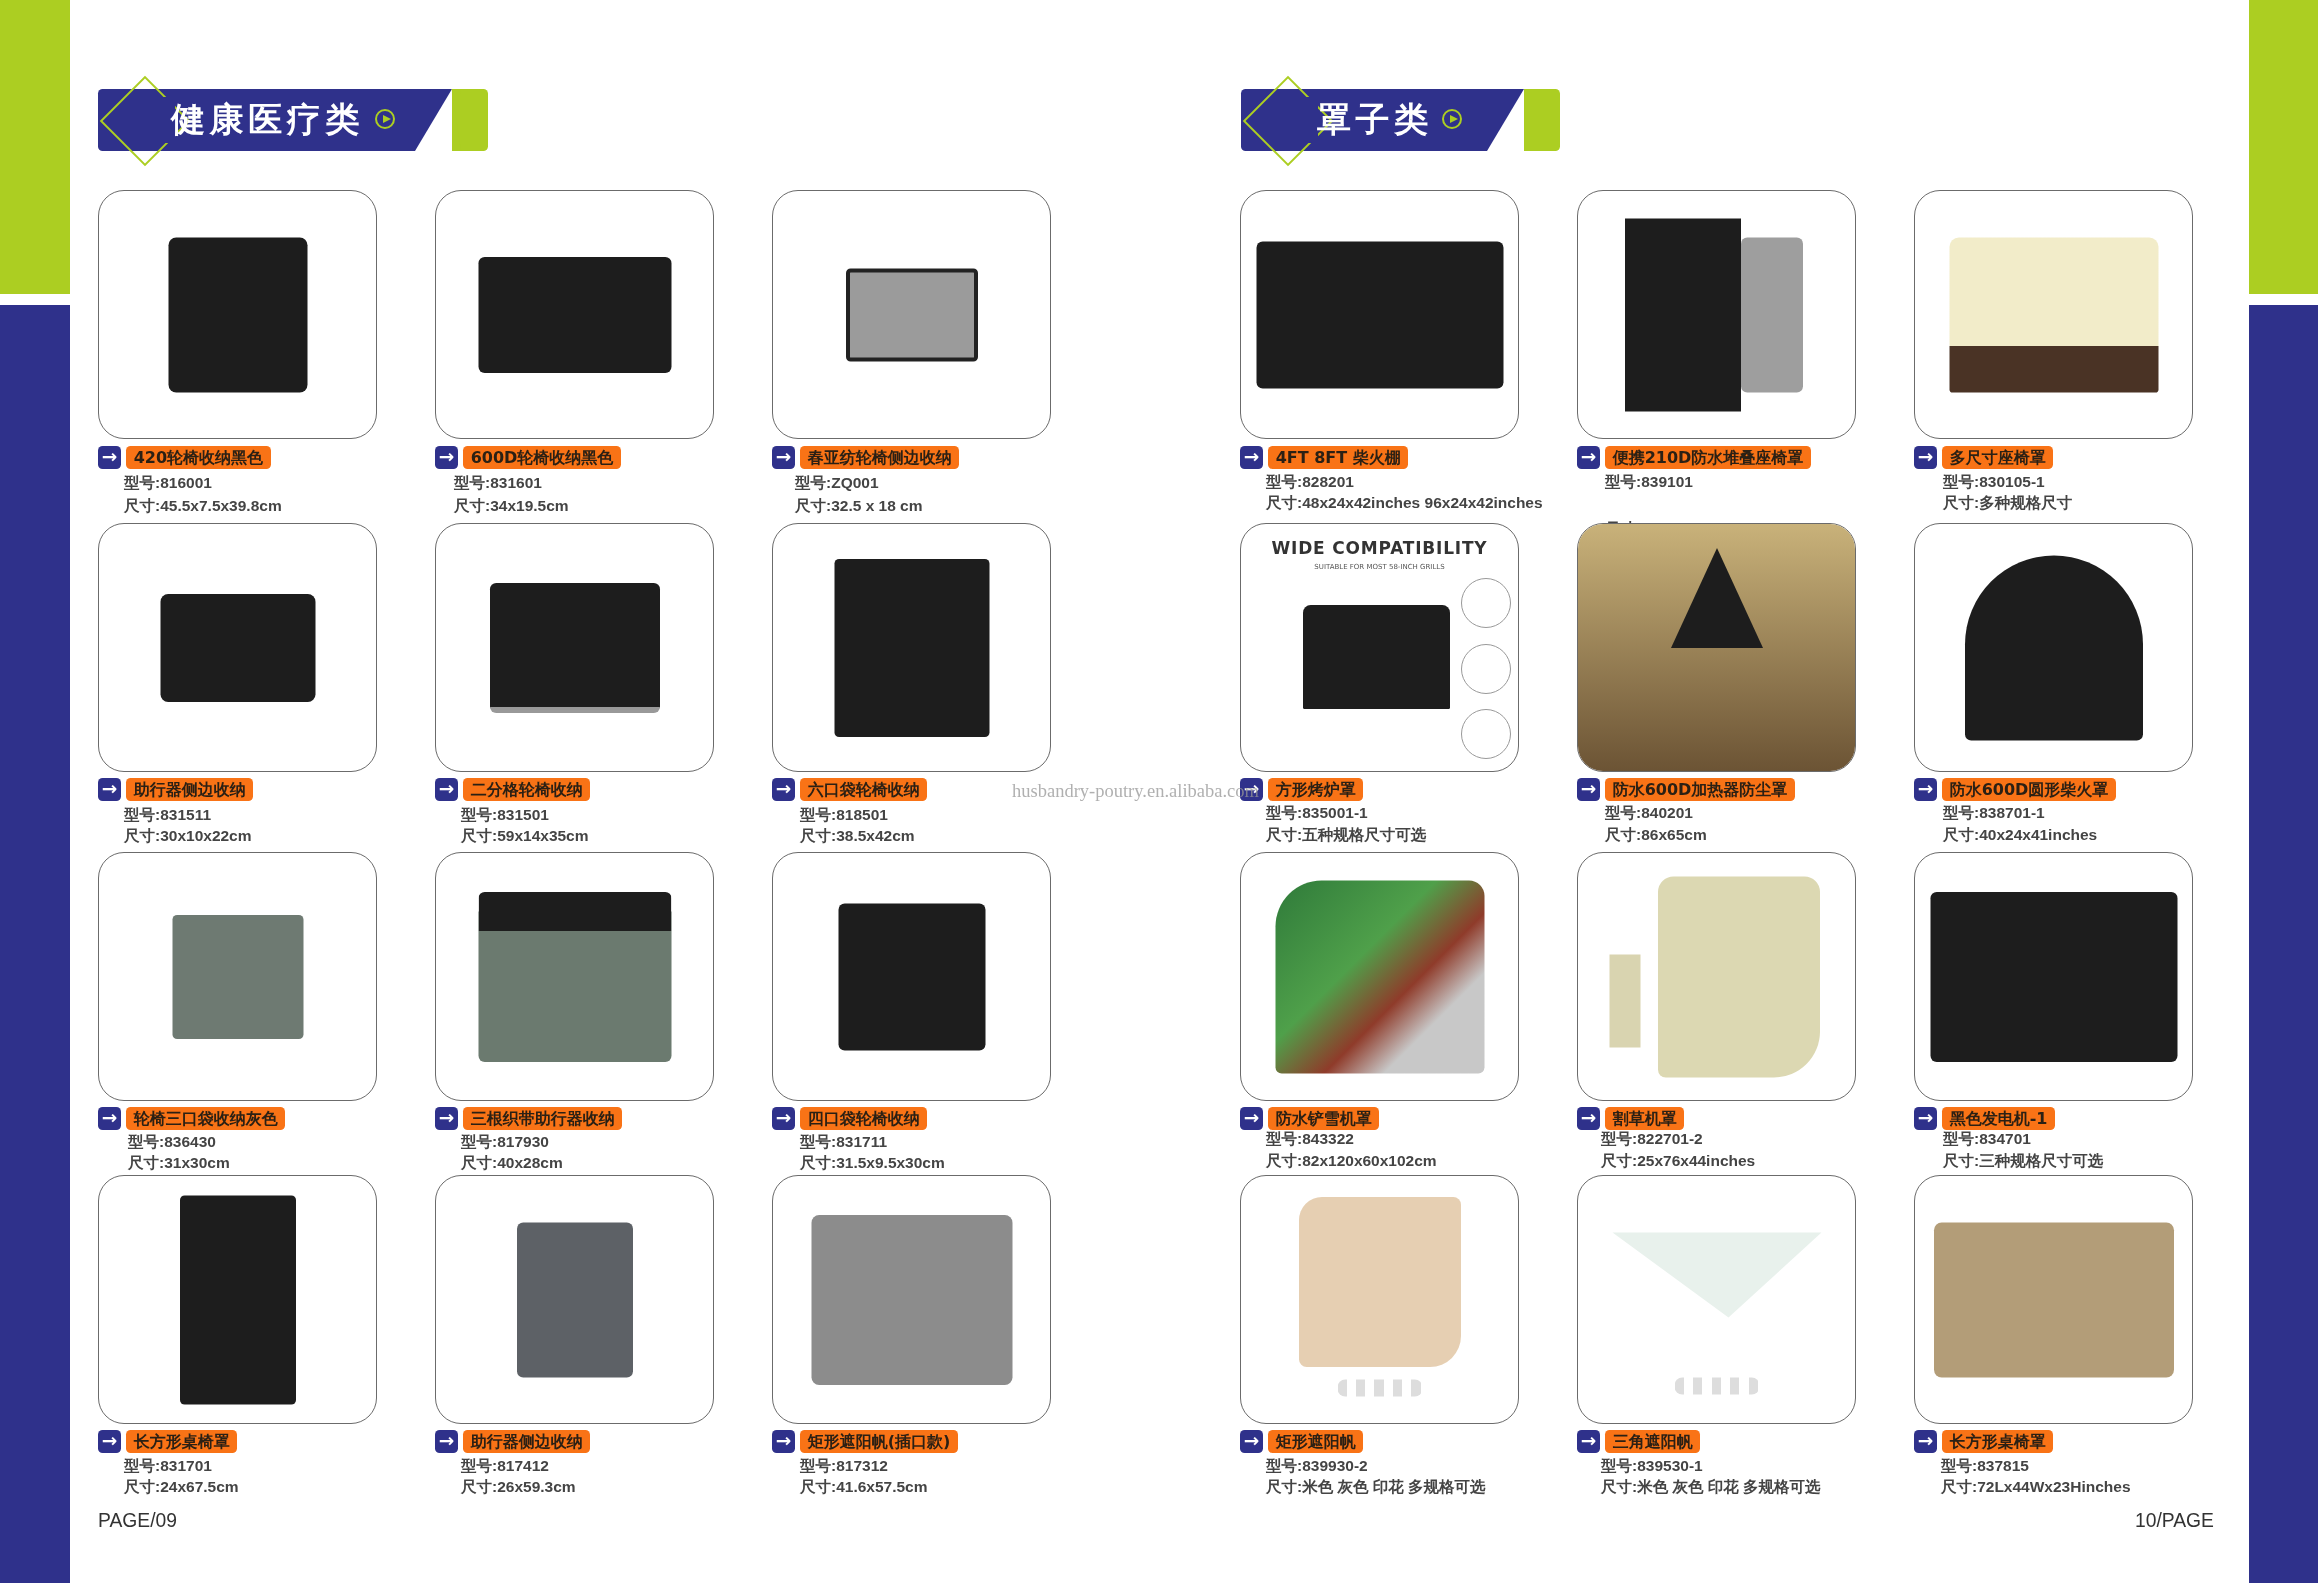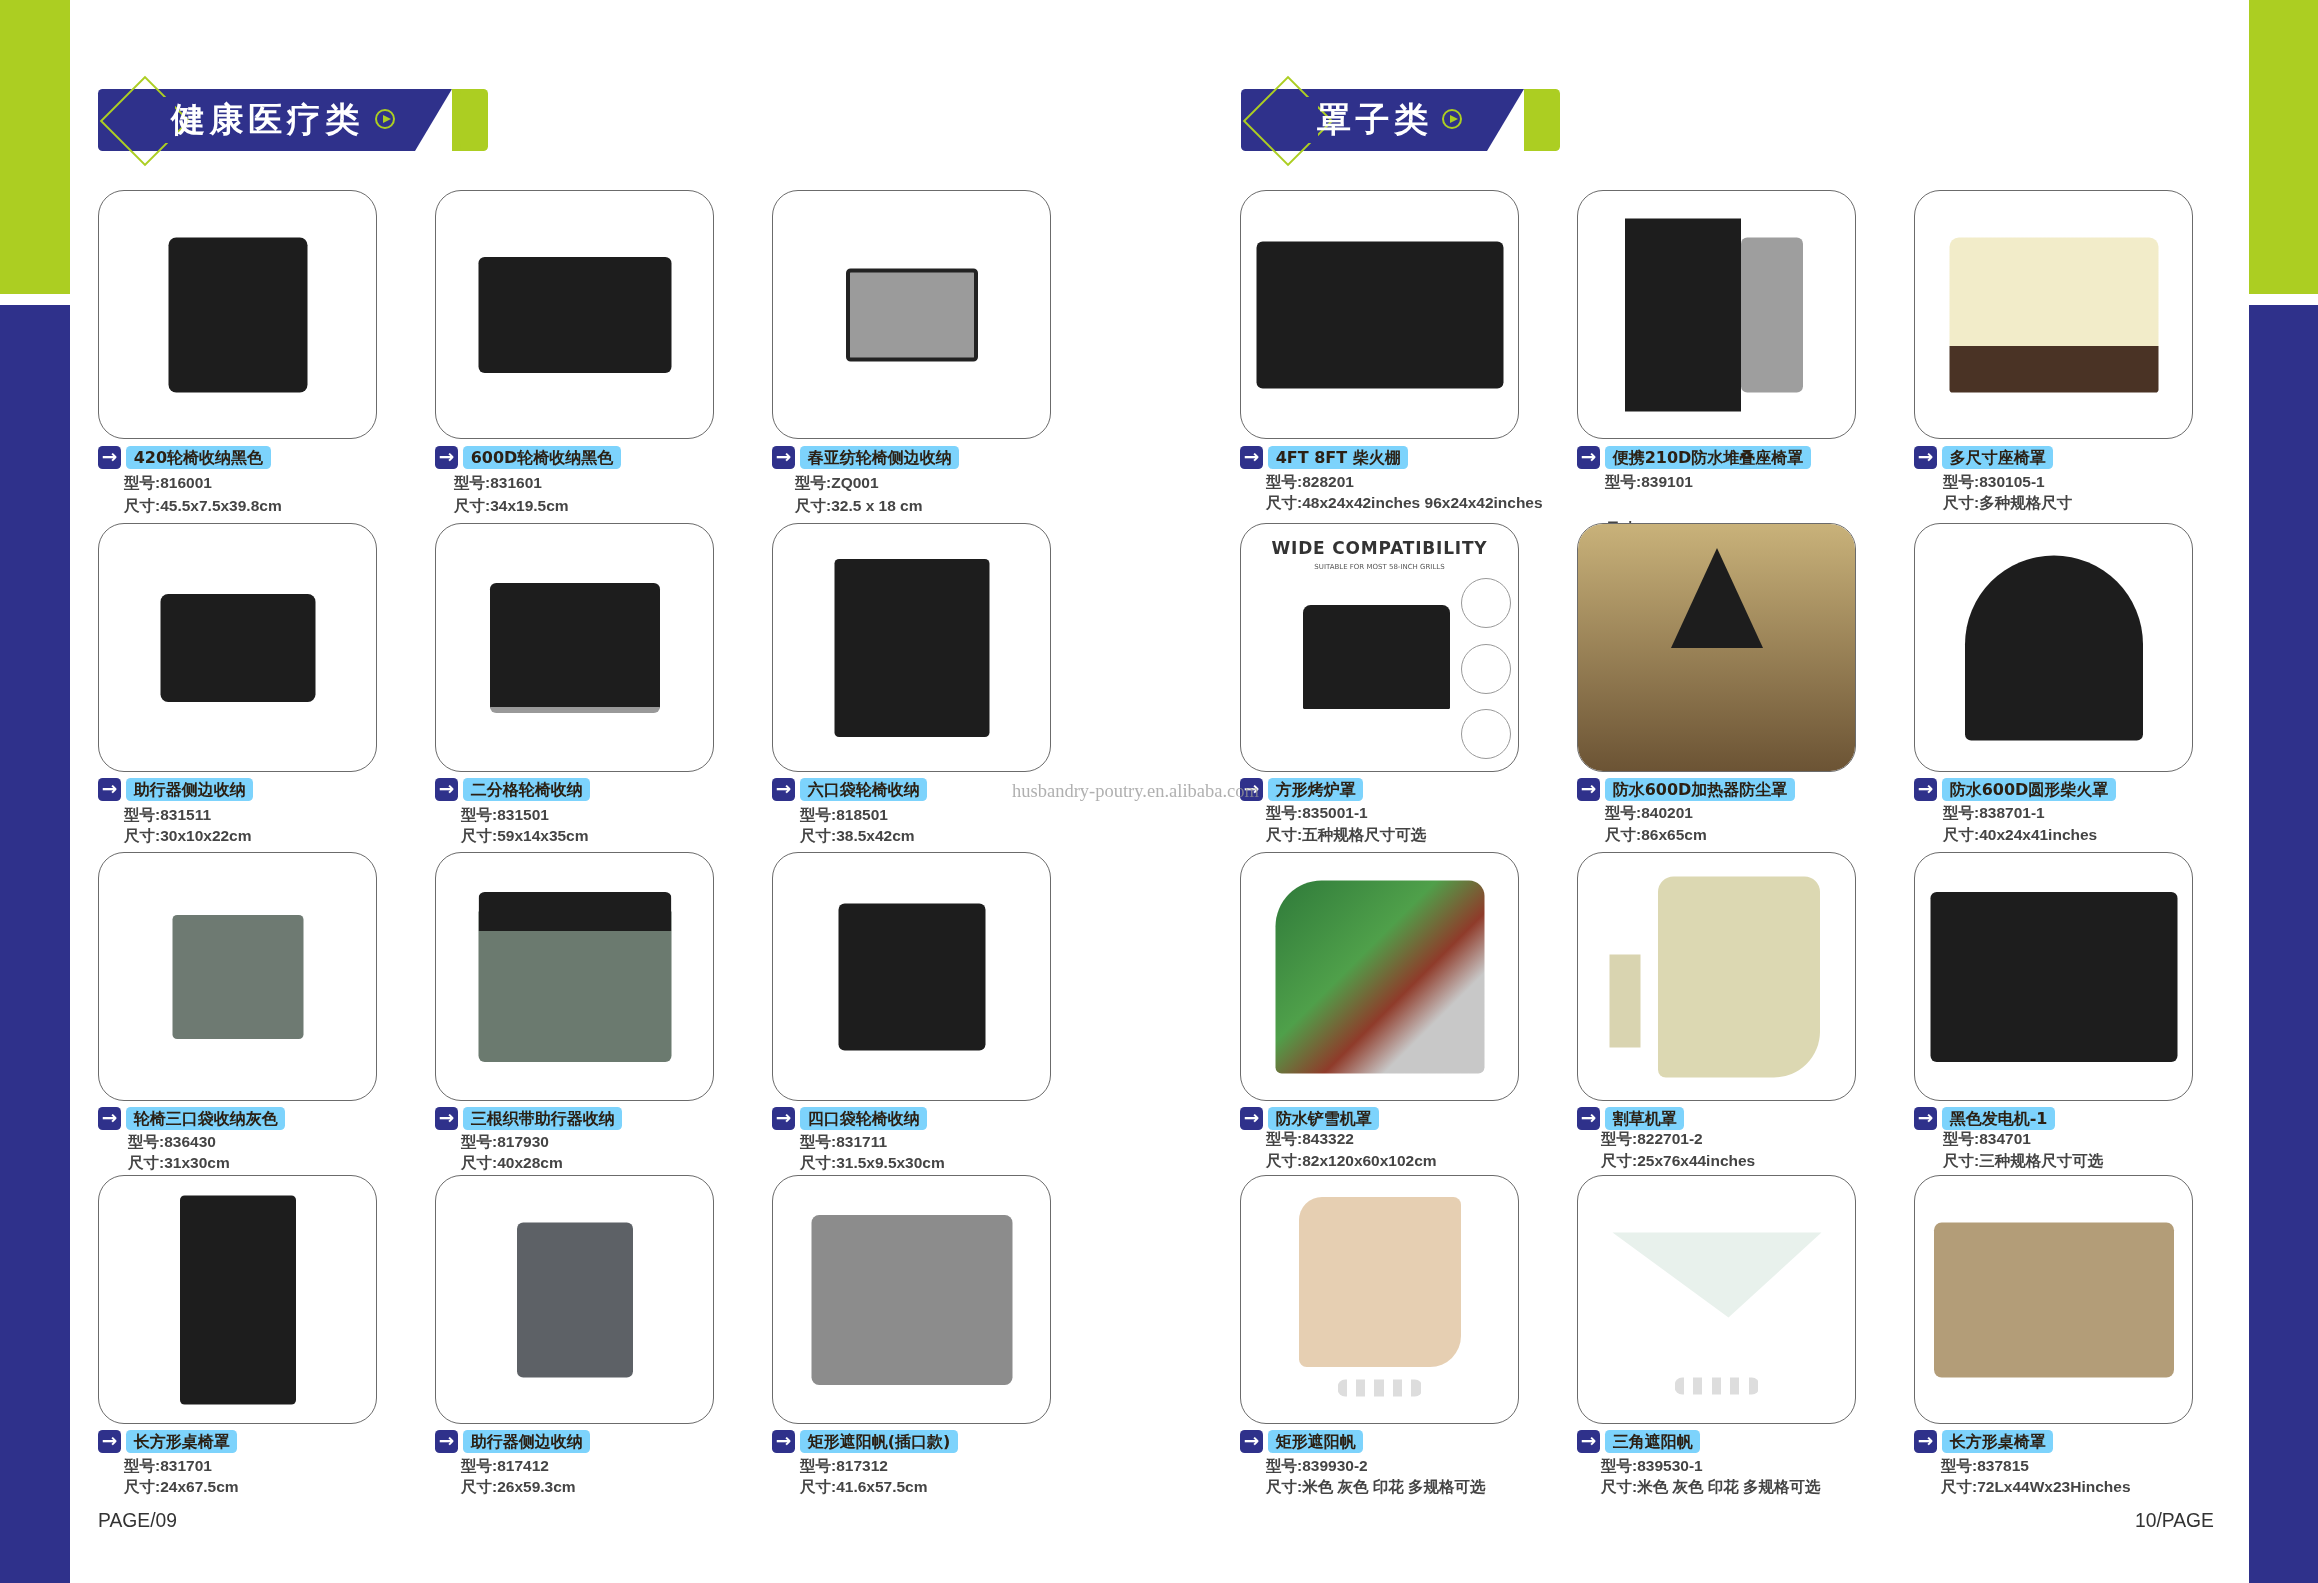--- a/index.html
+++ b/index.html
@@ -16,21 +16,21 @@
   .sh-diamond-mask{position:absolute;background:#2f318b;}
   .sh-title{position:absolute;top:7.7px;color:#fff;font-weight:bold;font-size:34px;letter-spacing:4.6px;
             font-family:"DejaVu Sans",sans-serif;white-space:nowrap;}
   .sh-play{position:absolute;top:20px;width:20px;height:20px;border:2.3px solid #acce22;border-radius:50%;box-sizing:border-box;}
   .sh-play:after{content:"";position:absolute;left:6.2px;top:3.9px;border-left:8.5px solid #acce22;border-top:4.6px solid transparent;border-bottom:4.6px solid transparent;}
   .card{position:absolute;width:279px;height:249px;border:1.5px solid #6b6b6b;border-radius:26px;background:#fff;overflow:hidden;box-sizing:border-box;}
   .card .ph{position:absolute;left:50%;top:50%;transform:translate(-50%,-50%);}
   .label-row{position:absolute;height:23px;}
   .arrow-badge{position:absolute;left:0;top:0;width:23px;height:23px;background:#2f318b;border-radius:4.6px;color:#fff;
                font-size:18.5px;line-height:22.4px;text-align:center;font-weight:bold;}
-  .name-tag{position:absolute;left:28px;top:0;height:23px;padding:0 7.7px;background:#7dd3fc;border-radius:4.6px;
+  .name-tag{position:absolute;left:28px;top:0;height:23px;padding:0 7.7px;background:#f97316;border-radius:4.6px;
             font-size:16px;font-weight:bold;color:#2b2014;line-height:23px;white-space:nowrap;}
   .meta{position:absolute;font-size:15.5px;color:#444;line-height:22.4px;white-space:nowrap;font-family:"Liberation Sans",sans-serif;font-weight:bold;}
   .page-num{position:absolute;top:1510px;font-size:19.3px;color:#333;font-family:"Liberation Sans",sans-serif;}
   .watermark{position:absolute;left:1012px;top:781px;font-size:18.5px;color:rgba(150,150,150,0.75);
              font-family:Liberation Serif, serif;white-space:nowrap;}
   
   .blk{background:#1d1d1d;}
   .grill-title{position:absolute;left:0;right:0;top:14px;text-align:center;font-size:17px;font-weight:bold;color:#333;letter-spacing:0.8px;font-family:"DejaVu Sans",sans-serif;}
   .grill-sub{position:absolute;left:0;right:0;top:39px;text-align:center;font-size:7px;color:#555;font-family:"DejaVu Sans",sans-serif;}
 </style>

